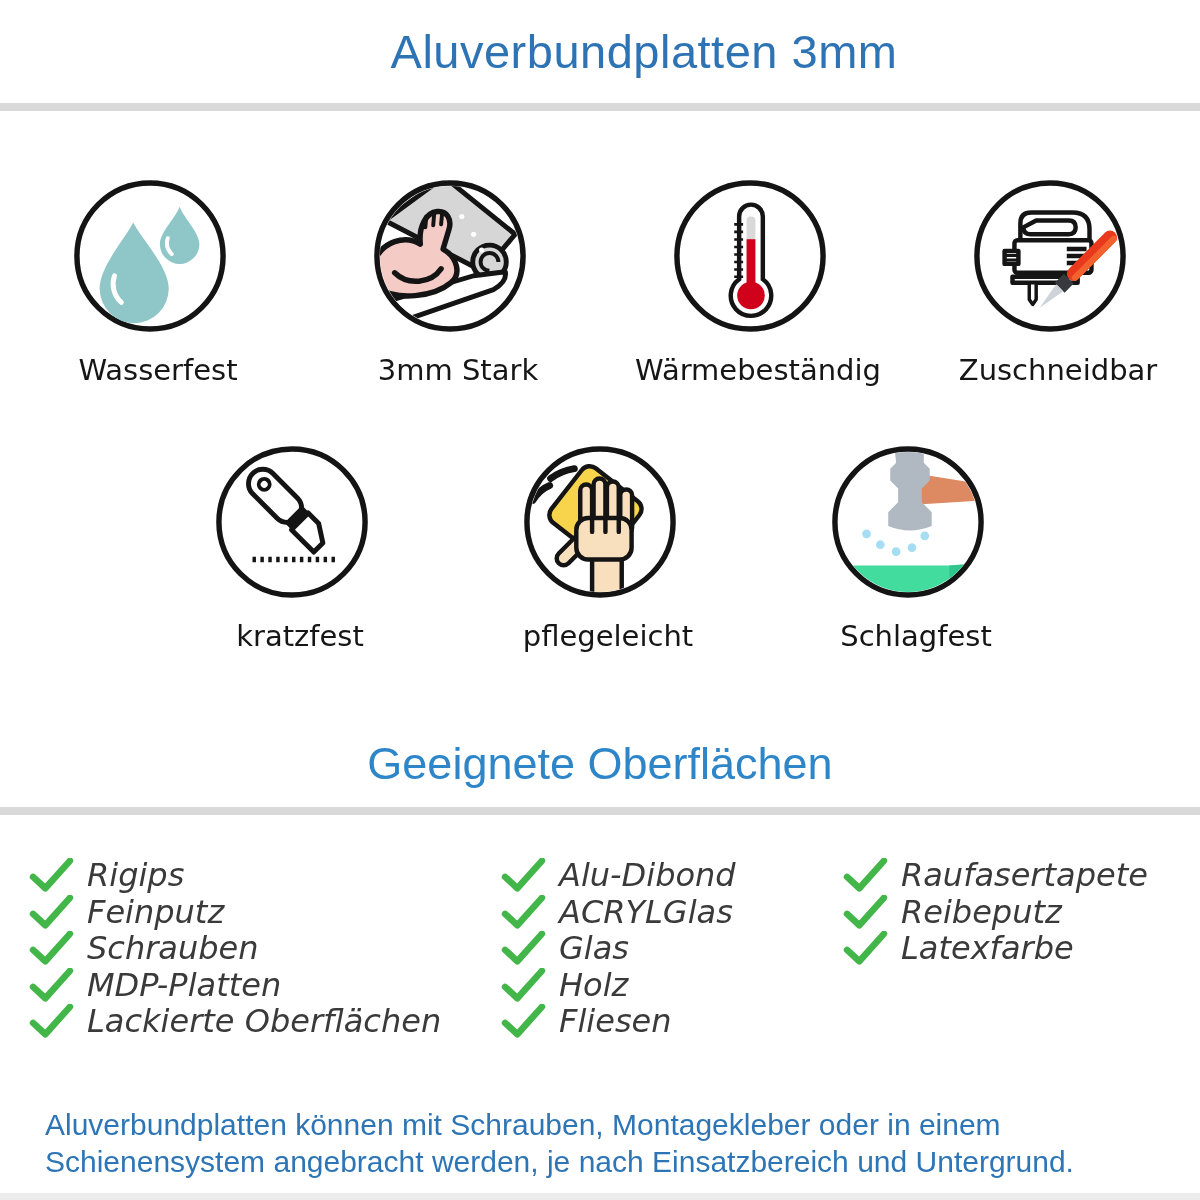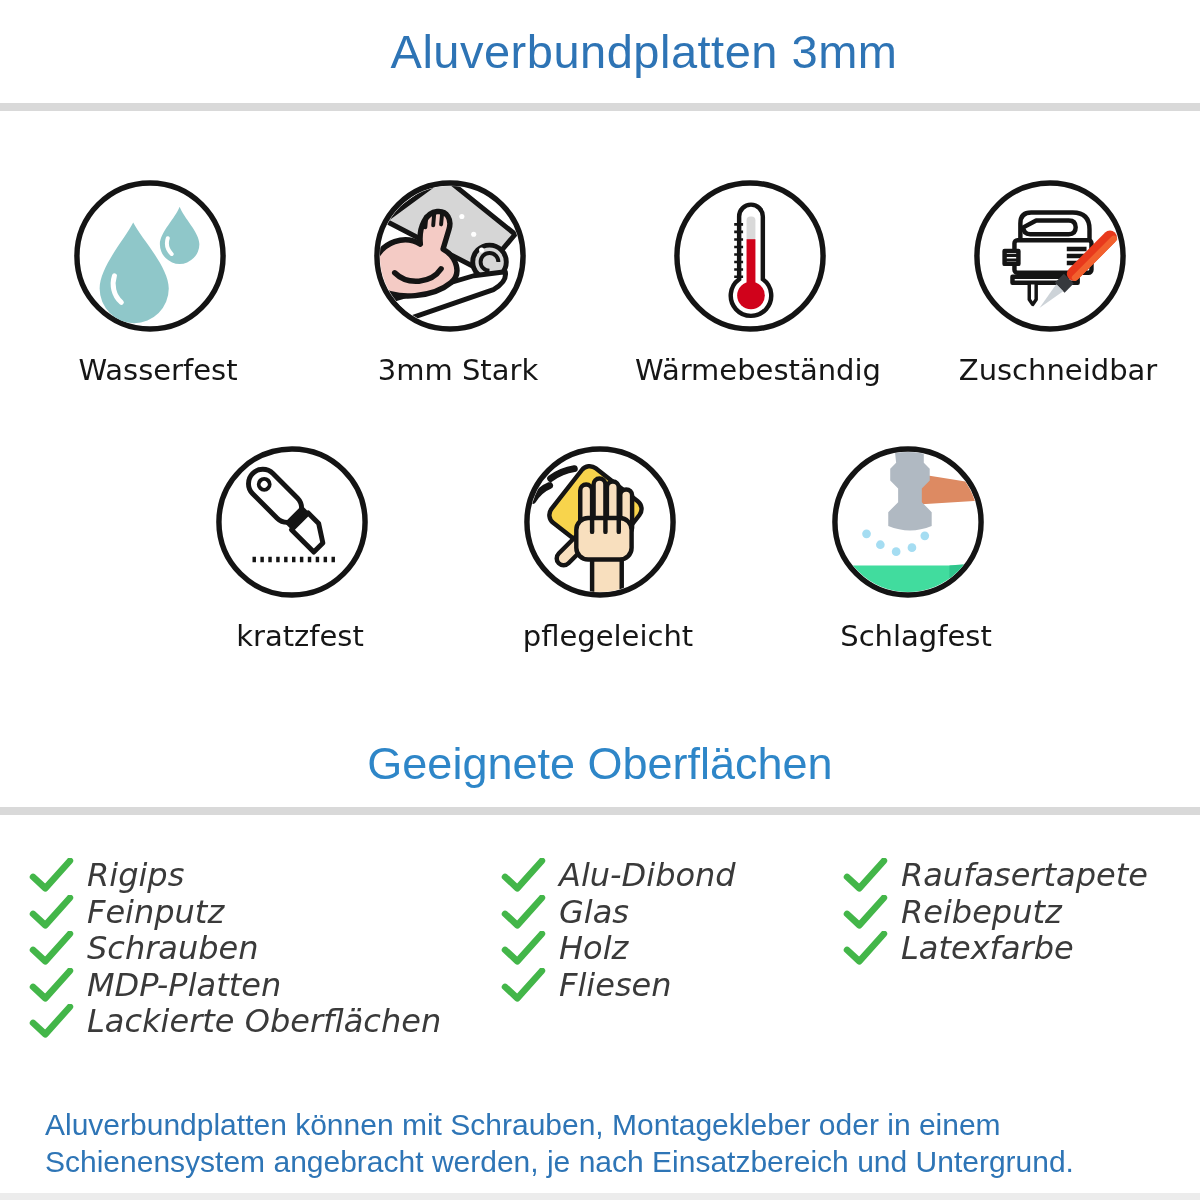--- a/index.html
+++ b/index.html
@@ -229,20 +229,26 @@
       <div class="check-item">
         <svg viewBox="0 0 46 36">
             <path class="ck" d="M4 20 L17 32 L43 3"></path>
           </svg>
         <span class="item-label">Alu-Dibond</span>
       </div>
       <div class="check-item">
         <svg viewBox="0 0 46 36">
             <path class="ck" d="M4 20 L17 32 L43 3"></path>
           </svg>
+        <span class="item-label">ACRYLGlas</span>
+      </div>
+      <div class="check-item">
+        <svg viewBox="0 0 46 36">
+            <path class="ck" d="M4 20 L17 32 L43 3"></path>
+          </svg>
         <span class="item-label">Glas</span>
       </div>
       <div class="check-item">
         <svg viewBox="0 0 46 36">
             <path class="ck" d="M4 20 L17 32 L43 3"></path>
           </svg>
         <span class="item-label">Holz</span>
       </div>
       <div class="check-item">
         <svg viewBox="0 0 46 36">

